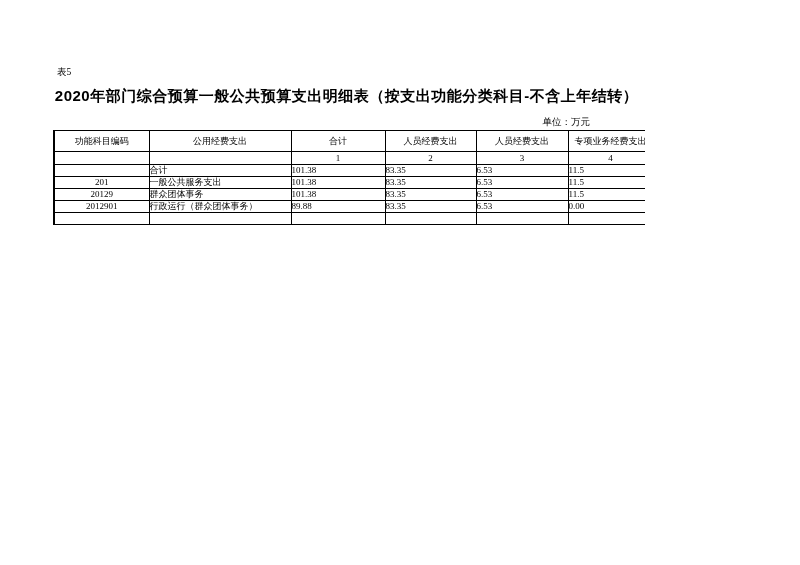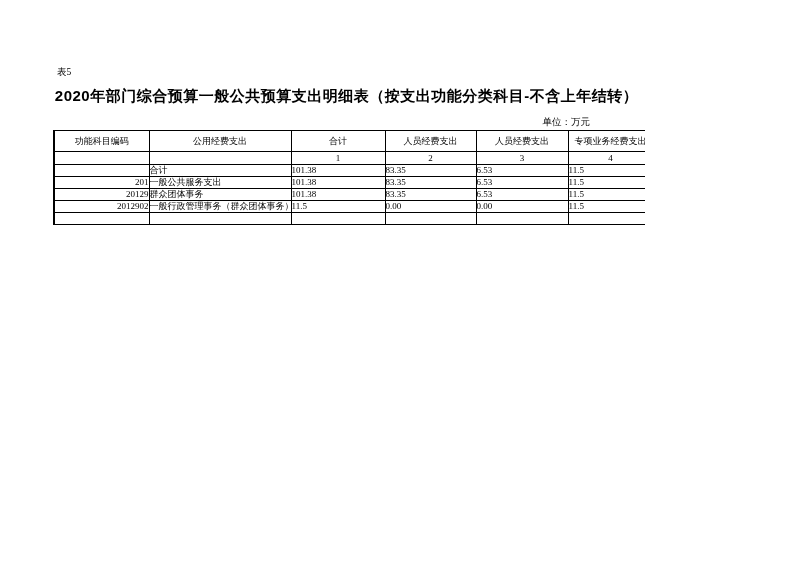--- a/index.html
+++ b/index.html
@@ -66,21 +66,21 @@
   tr.header-row > * { border-top-width: 2px; }
   tr.last-row  > * { border-bottom-width: 2px; }
   tr.number-row > * { border-bottom-width: 2px; }
 
   tr.header-row { height: 21px; }
   tr.header-row th { text-align: center; vertical-align: middle; }
   tr.number-row { height: 13px; }
   tr.number-row td { text-align: center; vertical-align: middle; }
   tr.data-row { height: 12px; }
 
-  td.code-cell  { text-align: right; padding-left: 2px; margin-left: 29px; }
+  td.code-cell  { text-align: center; padding-left: 2px; margin-left: 29px; }
   td.code-lvl1  { padding-left: 11px; }
   td.code-lvl2  { padding-left: 16px; }
   td.code-lvl3  { padding-left: 18px; }
   td.name-cell  { text-align: left; padding-left: 3px; }
   td.value-cell { text-align: left; padding-right: 2px; }
   td.remark-cell { text-align: left; }
   
   td.no-left { border-left-color: #ffffff; }
 </style>
 </head>
@@ -149,30 +149,30 @@
     <tr class="data-row">
       <td class="code-cell code-lvl1">20129</td>
       <td class="name-cell">群众团体事务</td>
       <td class="value-cell">101.38</td>
       <td class="value-cell">83.35</td>
       <td class="value-cell">6.53</td>
       <td class="value-cell">11.5</td>
       <td class="remark-cell"></td>
     </tr>
 
-
     <tr class="data-row">
-      <td class="code-cell code-lvl3">2012902</td>
-      <td class="name-cell">一般行政管理事务（群众团体事务）</td>
-      <td class="value-cell">11.5</td>
+      <td class="code-cell code-lvl2">2012901</td>
+      <td class="name-cell">行政运行（群众团体事务）</td>
+      <td class="value-cell">89.88</td>
+      <td class="value-cell">83.35</td>
+      <td class="value-cell">6.53</td>
       <td class="value-cell">0.00</td>
-      <td class="value-cell">0.00</td>
-      <td class="value-cell">11.5</td>
       <td class="remark-cell"></td>
     </tr>
+
 
     <tr class="data-row last-row">
       <td class="code-cell"></td>
       <td class="name-cell"></td>
       <td class="value-cell"></td>
       <td class="value-cell"></td>
       <td class="value-cell"></td>
       <td class="value-cell"></td>
       <td class="remark-cell"></td>
     </tr>

